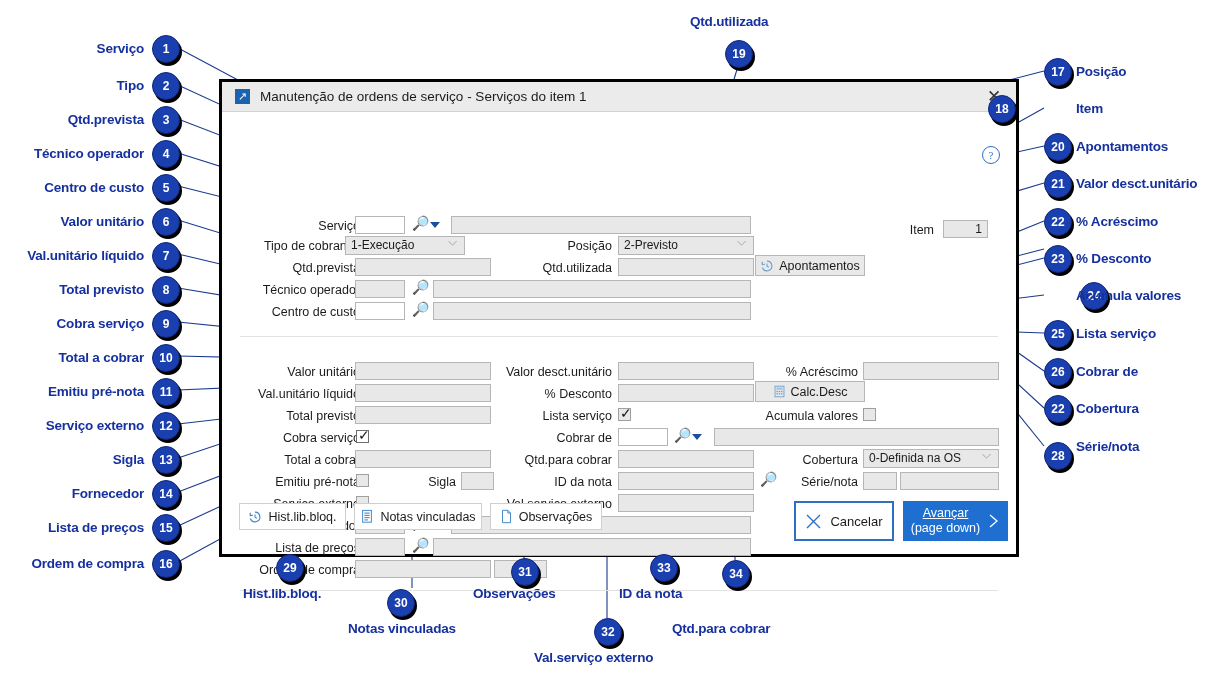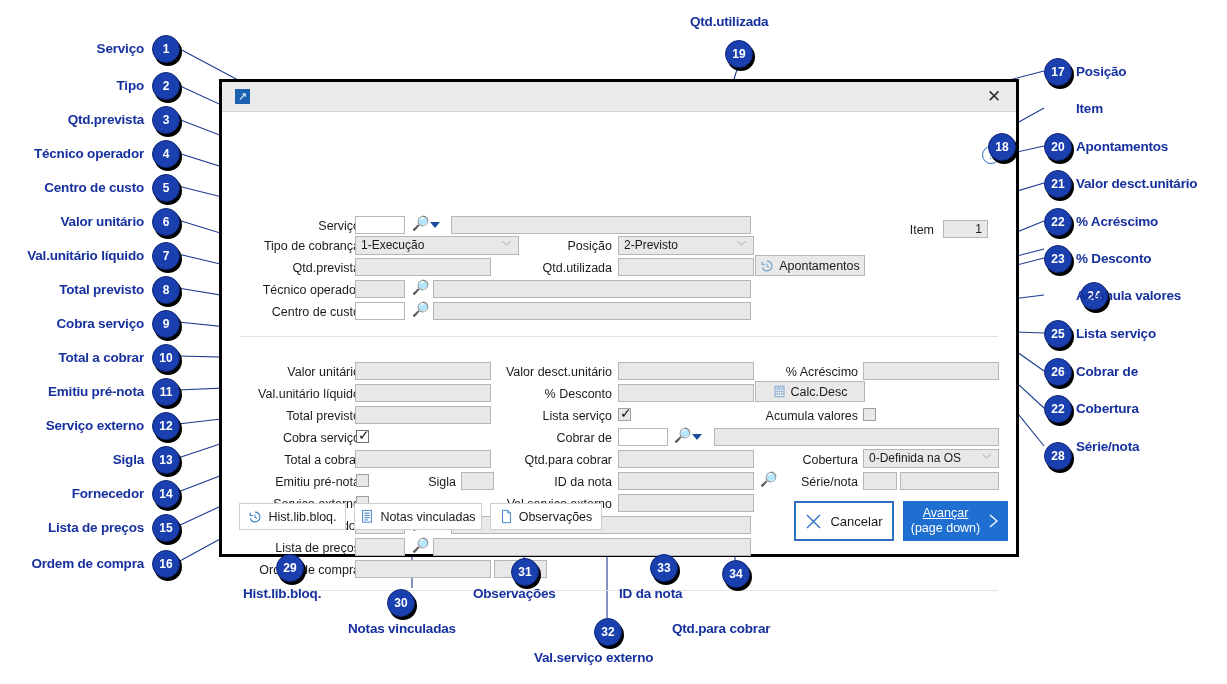--- a/index.html
+++ b/index.html
@@ -176,20 +176,21 @@
     <line x1="607" y1="618" x2="607" y2="414"></line>
     <line x1="663" y1="554" x2="663" y2="386"></line>
     <line x1="735" y1="560" x2="735" y2="363"></line>
   </g>
 </svg>
 
 <div id="dialog">
 
   <div id="titlebar">
     <div id="win-icon">↗</div>
+    <div id="title-text">Manutenção de ordens de serviço - Serviços do item   1</div>
     <div id="close-btn">✕</div>
   </div>
 
   <div id="body-area">
 
     <div id="help-btn">?</div>
 
     <div class="lbl" style="left:672px;top:110px;width:40px;">Item</div>
     <div class="inp" style="left:721px;top:108px;width:45px;">
       <span class="txt r">1</span>
@@ -199,21 +200,21 @@
     <div class="inp white" style="left:133px;top:104px;width:50px;">
       <span class="txt"></span>
     </div>
     <div class="mag" style="left:190px;top:104px;">🔎</div>
     <div class="caret" style="left:208px;top:110px;"></div>
     <div class="inp" style="left:229px;top:104px;width:300px;">
       <span class="txt"></span>
     </div>
 
     <div class="lbl" style="left:20px;top:126px;width:118px;">Tipo de cobrança</div>
-    <div class="sel" style="left:133px;top:124px;width:164px;">
+    <div class="sel" style="left:123px;top:124px;width:120px;">
       <span>1-Execução</span>
       <svg class="chev" viewBox="0 0 10 6">
           <path d="M0 0 L5 5 L10 0" fill="none" stroke="#9a9a9a" stroke-width="1"></path>
         </svg>
     </div>
     <div class="lbl" style="left:290px;top:126px;width:100px;">Posição</div>
     <div class="sel" style="left:396px;top:124px;width:136px;">
       <span>2-Previsto</span>
       <svg class="chev" viewBox="0 0 10 6">
           <path d="M0 0 L5 5 L10 0" fill="none" stroke="#9a9a9a" stroke-width="1"></path>
@@ -482,21 +483,21 @@
 
 <div class="callout" style="left:152px;top:514px;">15</div>
 <div class="anno-label right" style="left:0px;top:520px;width:144px;">Lista de preços</div>
 
 <div class="callout" style="left:152px;top:550px;text-align:right;">16</div>
 <div class="anno-label right" style="left:0px;top:556px;width:144px;">Ordem de compra</div>
 
 <div class="callout" style="left:1044px;top:58px;">17</div>
 <div class="anno-label" style="left:1076px;top:64px;">Posição</div>
 
-<div class="callout" style="left:988px;top:95px;margin-top:38px;">18</div>
+<div class="callout" style="left:988px;top:95px;">18</div>
 <div class="anno-label" style="left:1076px;top:101px;">Item</div>
 
 <div class="callout" style="left:1044px;top:133px;">20</div>
 <div class="anno-label" style="left:1076px;top:139px;">Apontamentos</div>
 
 <div class="callout" style="left:1044px;top:170px;">21</div>
 <div class="anno-label" style="left:1076px;top:176px;">Valor desct.unitário</div>
 
 <div class="callout" style="left:1044px;top:208px;">22</div>
 <div class="anno-label" style="left:1076px;top:214px;">% Acréscimo</div>

